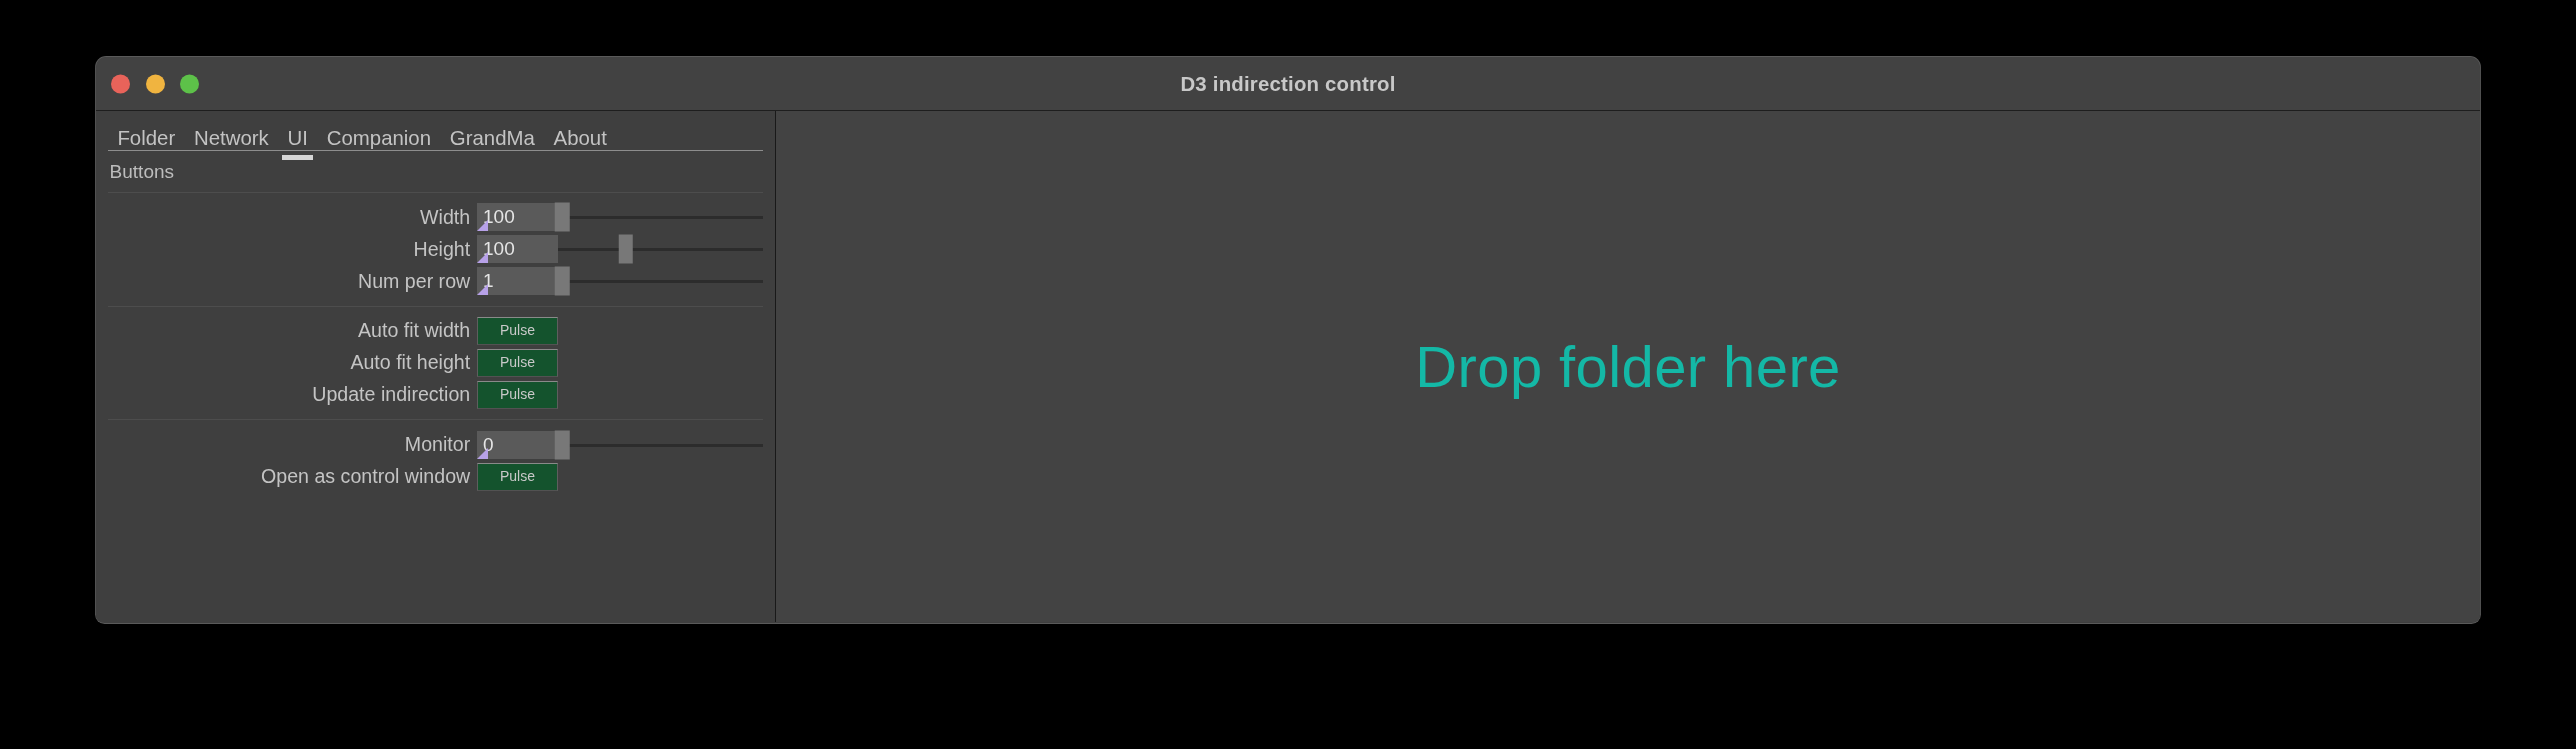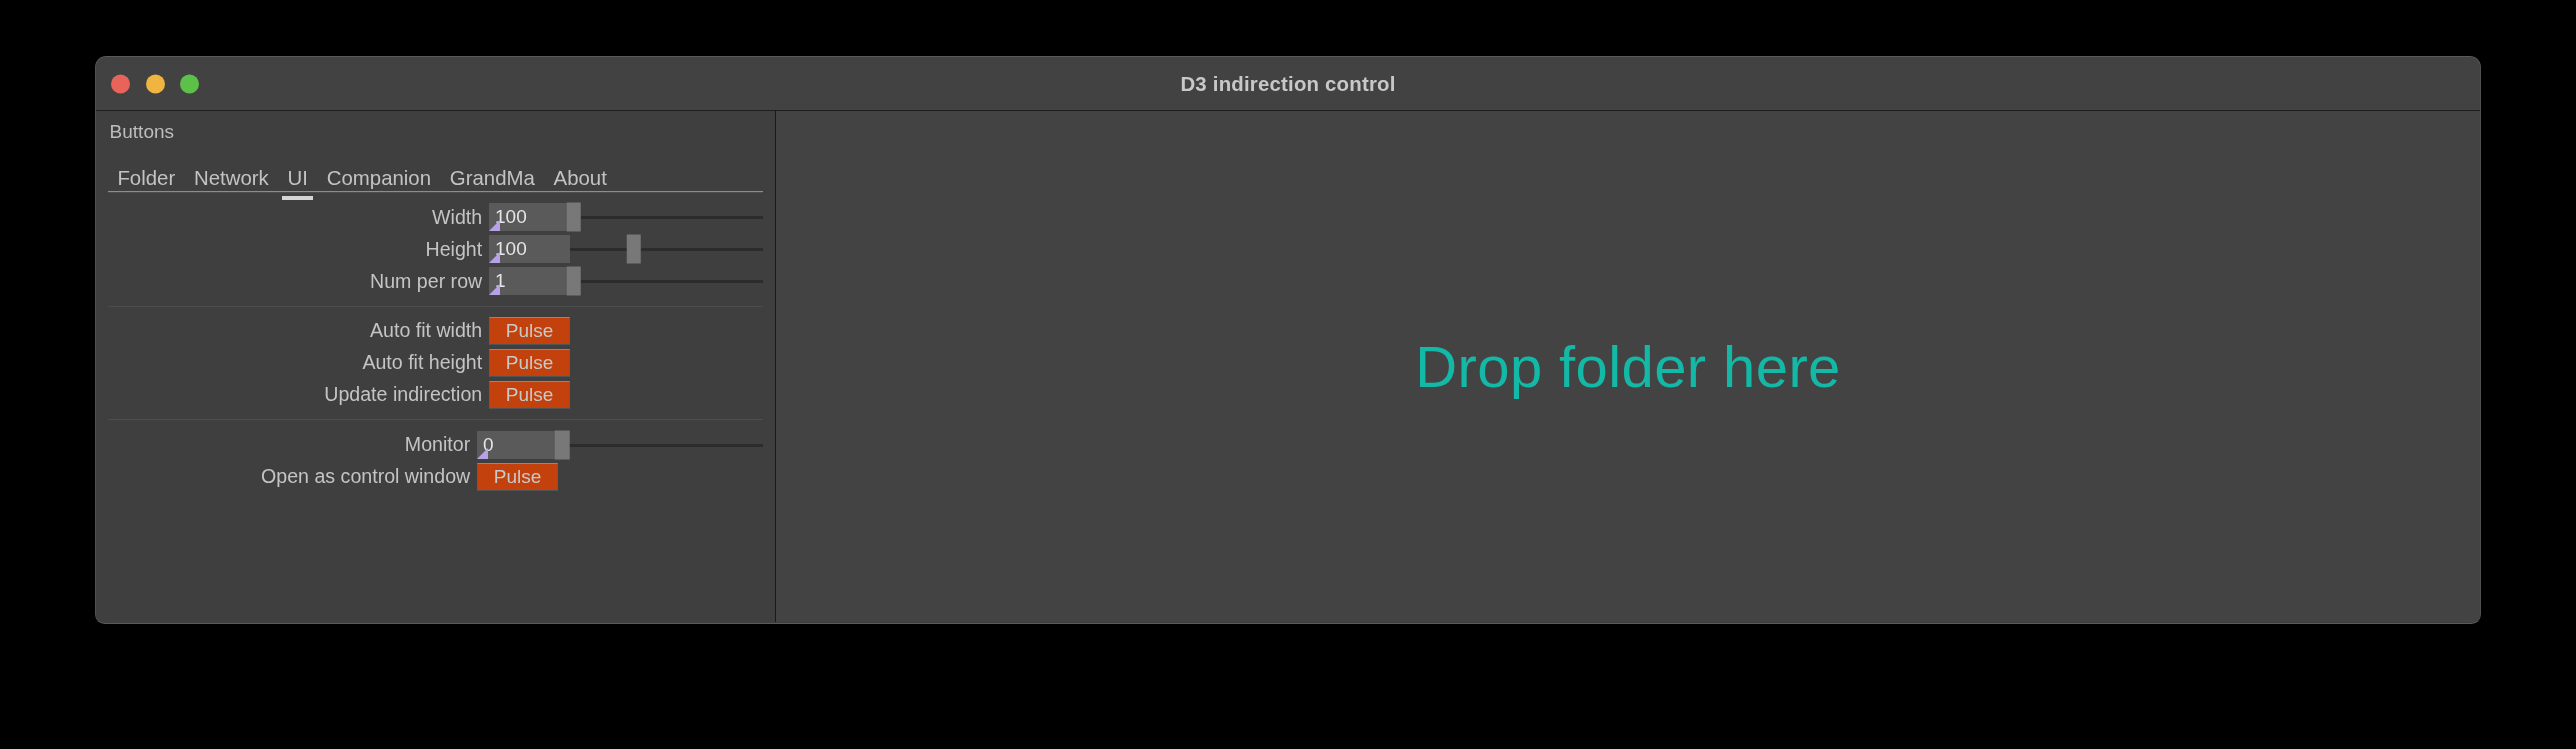--- a/index.html
+++ b/index.html
@@ -132,21 +132,21 @@
   .group {
     position: relative;
     padding: 0;
   }
   .group-sep {
     height: 0.9px;
     background: #4d4d4d;
     margin: 0 12px;
   }
   .group-pad-top { padding-top: 8.5px; }
-  .group-pad-bot { padding-bottom: 8.5px; padding-left: 12px; }
+  .group-pad-bot { padding-bottom: 8.5px; }
 
   .ctl-row {
     position: relative;
     display: flex;
     align-items: center;
     height: 32px;
   }
   .row-label {
     width: 381px;
     flex: 0 0 381px;
@@ -207,27 +207,27 @@
     width: 14.5px;
     height: 29px;
     background: #787878;
   }
 
   
   .pulse-btn {
     width: 81px;
     flex: 0 0 81px;
     height: 28px;
-    background: #c2410c;
+    background: #14532d;
     border-top: 1.7px solid #8a8a8a;
     border-left: 0.9px solid #5e5e5e;
     border-right: 0.9px solid #5e5e5e;
     border-bottom: 0.9px solid #525252;
     color: #c9c9c9;
-    font-size: 19px;
+    font-size: 14px;
     line-height: 25.5px;
     text-align: center;
     cursor: pointer;
     font-family: "Liberation Sans", sans-serif;
   }
 </style>
 </head>
 <body>
 
 <div id="app-window">
@@ -238,31 +238,31 @@
       <span class="tl-dot" style="background:#f0b440"></span>
       <span class="tl-dot" style="background:#5dc149"></span>
     </div>
     <div id="window-title">D3 indirection control</div>
   </div>
 
   <div id="window-body">
 
     <div id="left-panel">
 
-      <div id="section-buttons-label">Buttons</div>
-
       <div id="tab-bar">
         <div class="tab-item">Folder</div>
         <div class="tab-item">Network</div>
         <div class="tab-item active">UI</div>
         <div class="tab-item">Companion</div>
         <div class="tab-item">GrandMa</div>
         <div class="tab-item">About</div>
       </div>
 
+      <div id="section-buttons-label">Buttons</div>
+
       <div class="group-sep"></div>
 
       <div class="group group-pad-top group-pad-bot">
 
         <div class="ctl-row">
           <div class="row-label">Width</div>
           <div class="num-field">100</div>
           <div class="slider">
             <div class="slider-track"></div>
             <div class="slider-handle" style="left:2%"></div>

